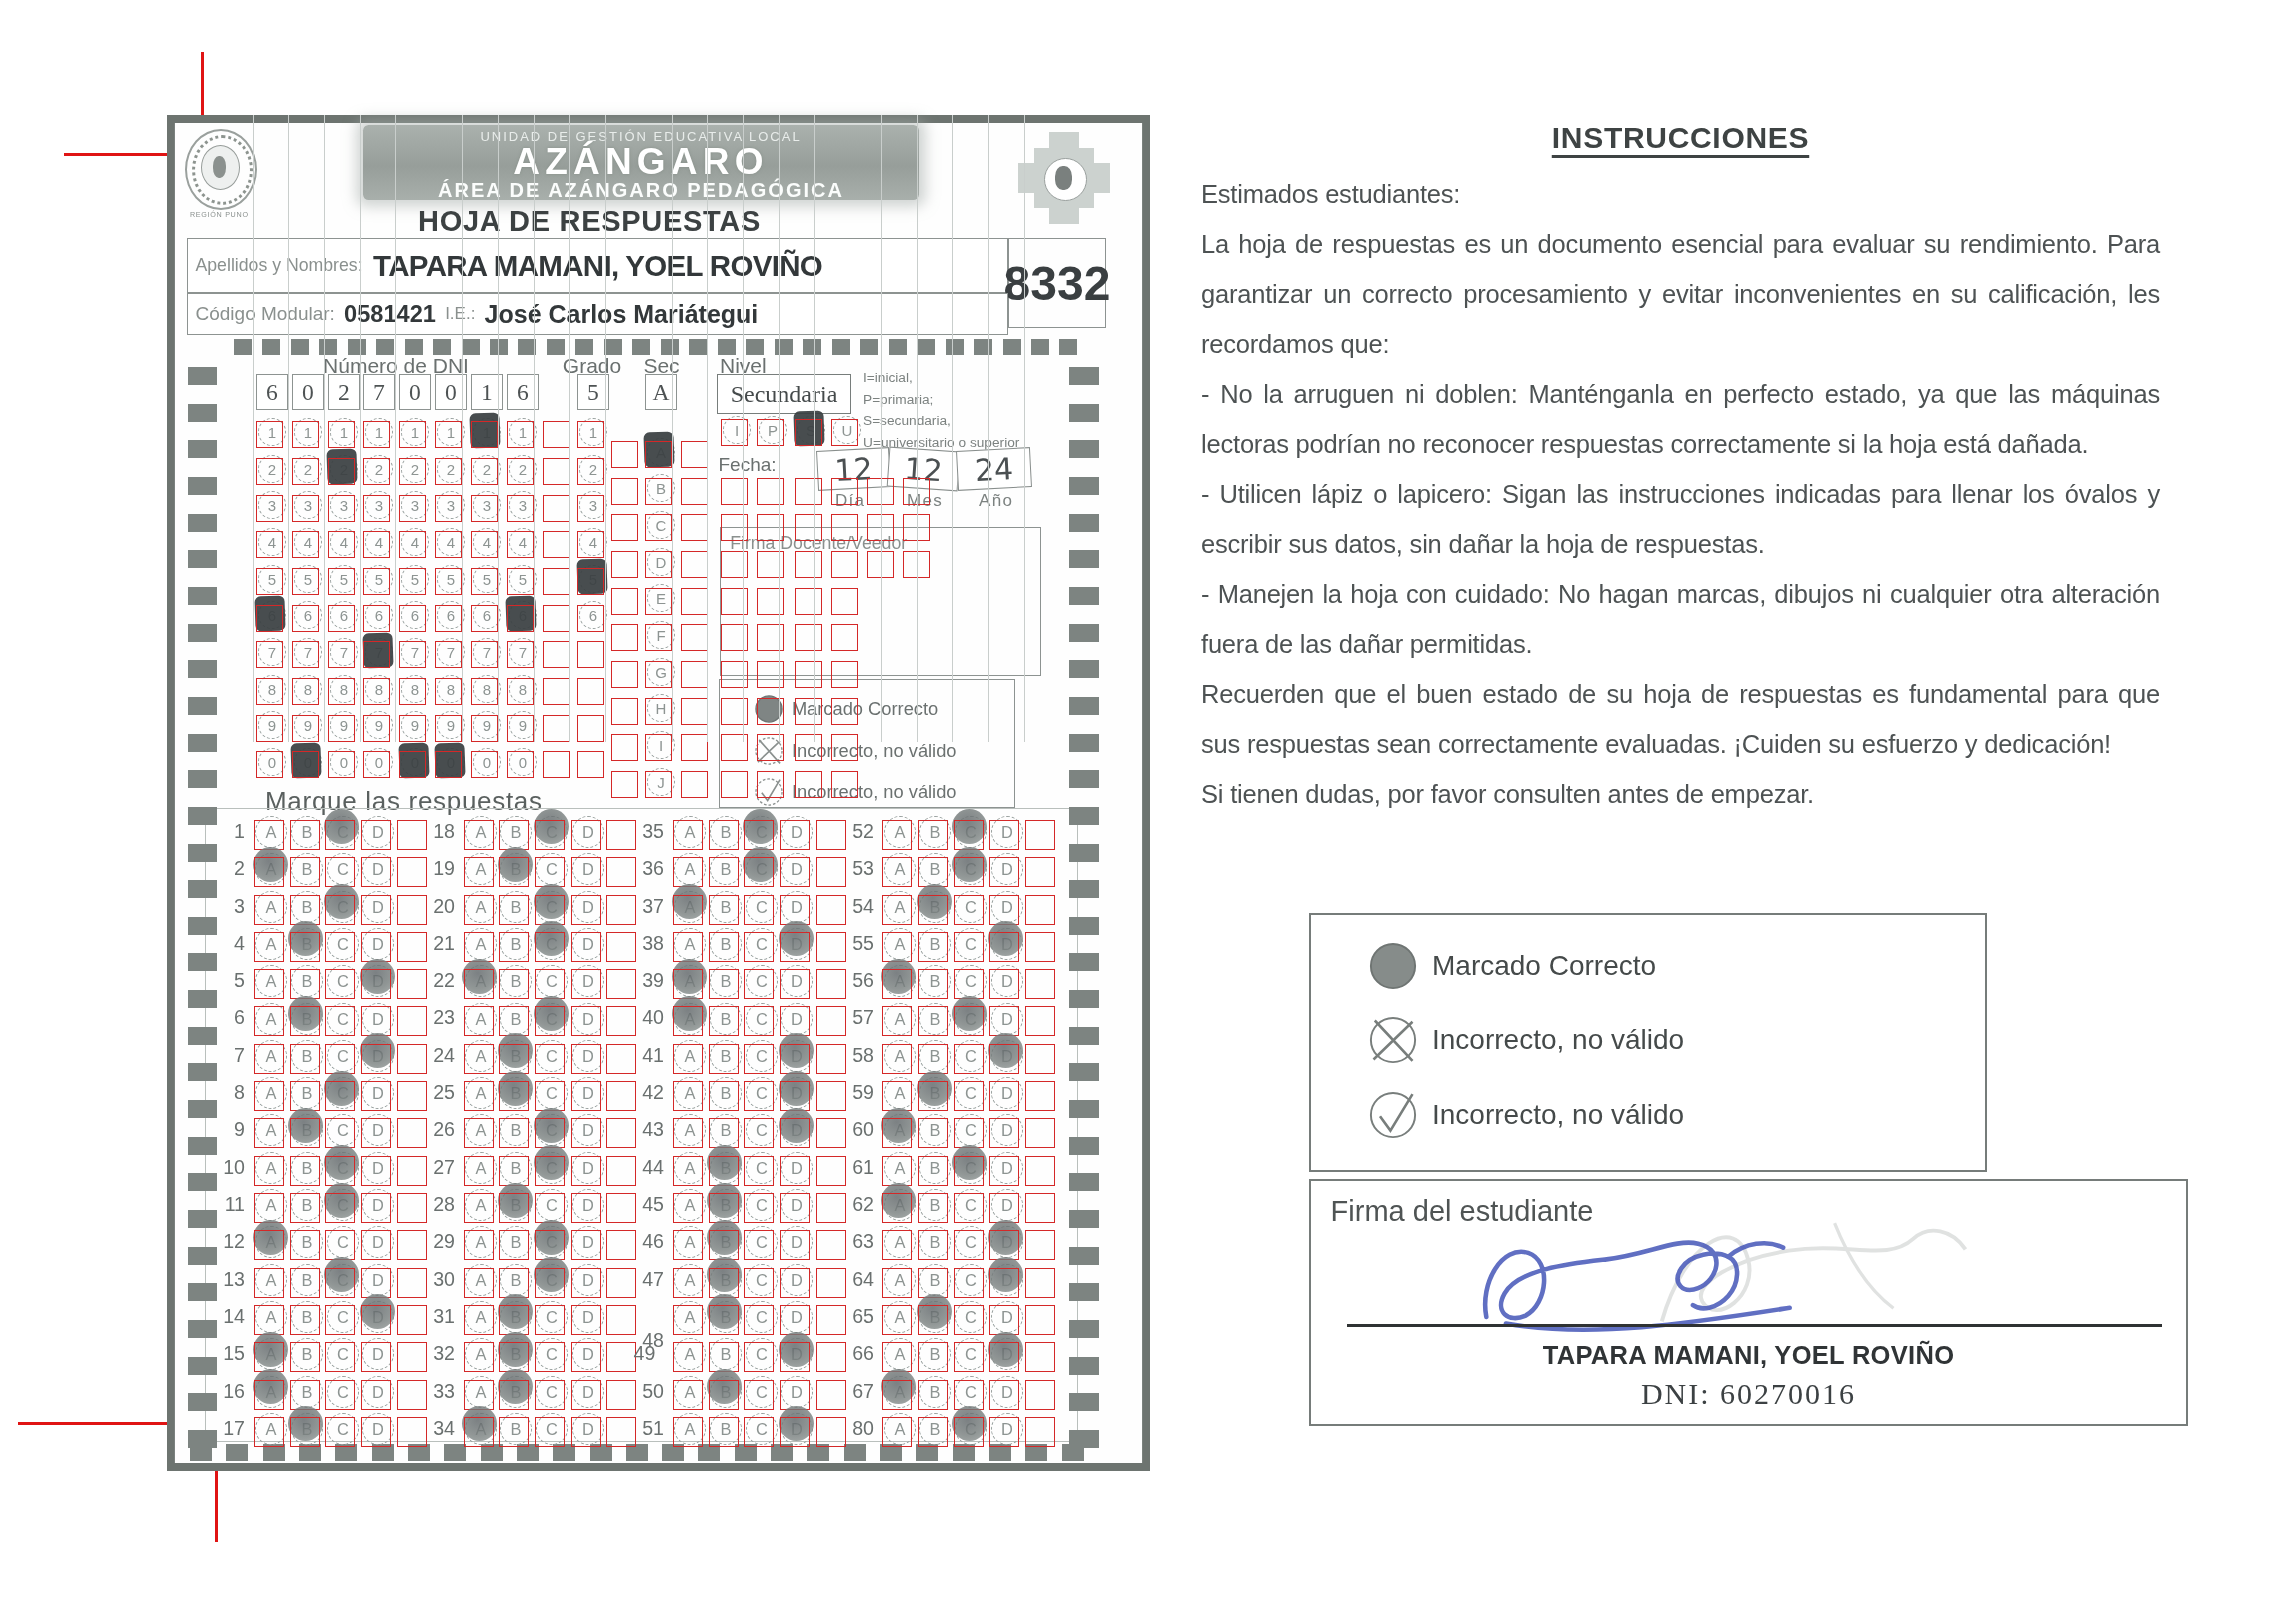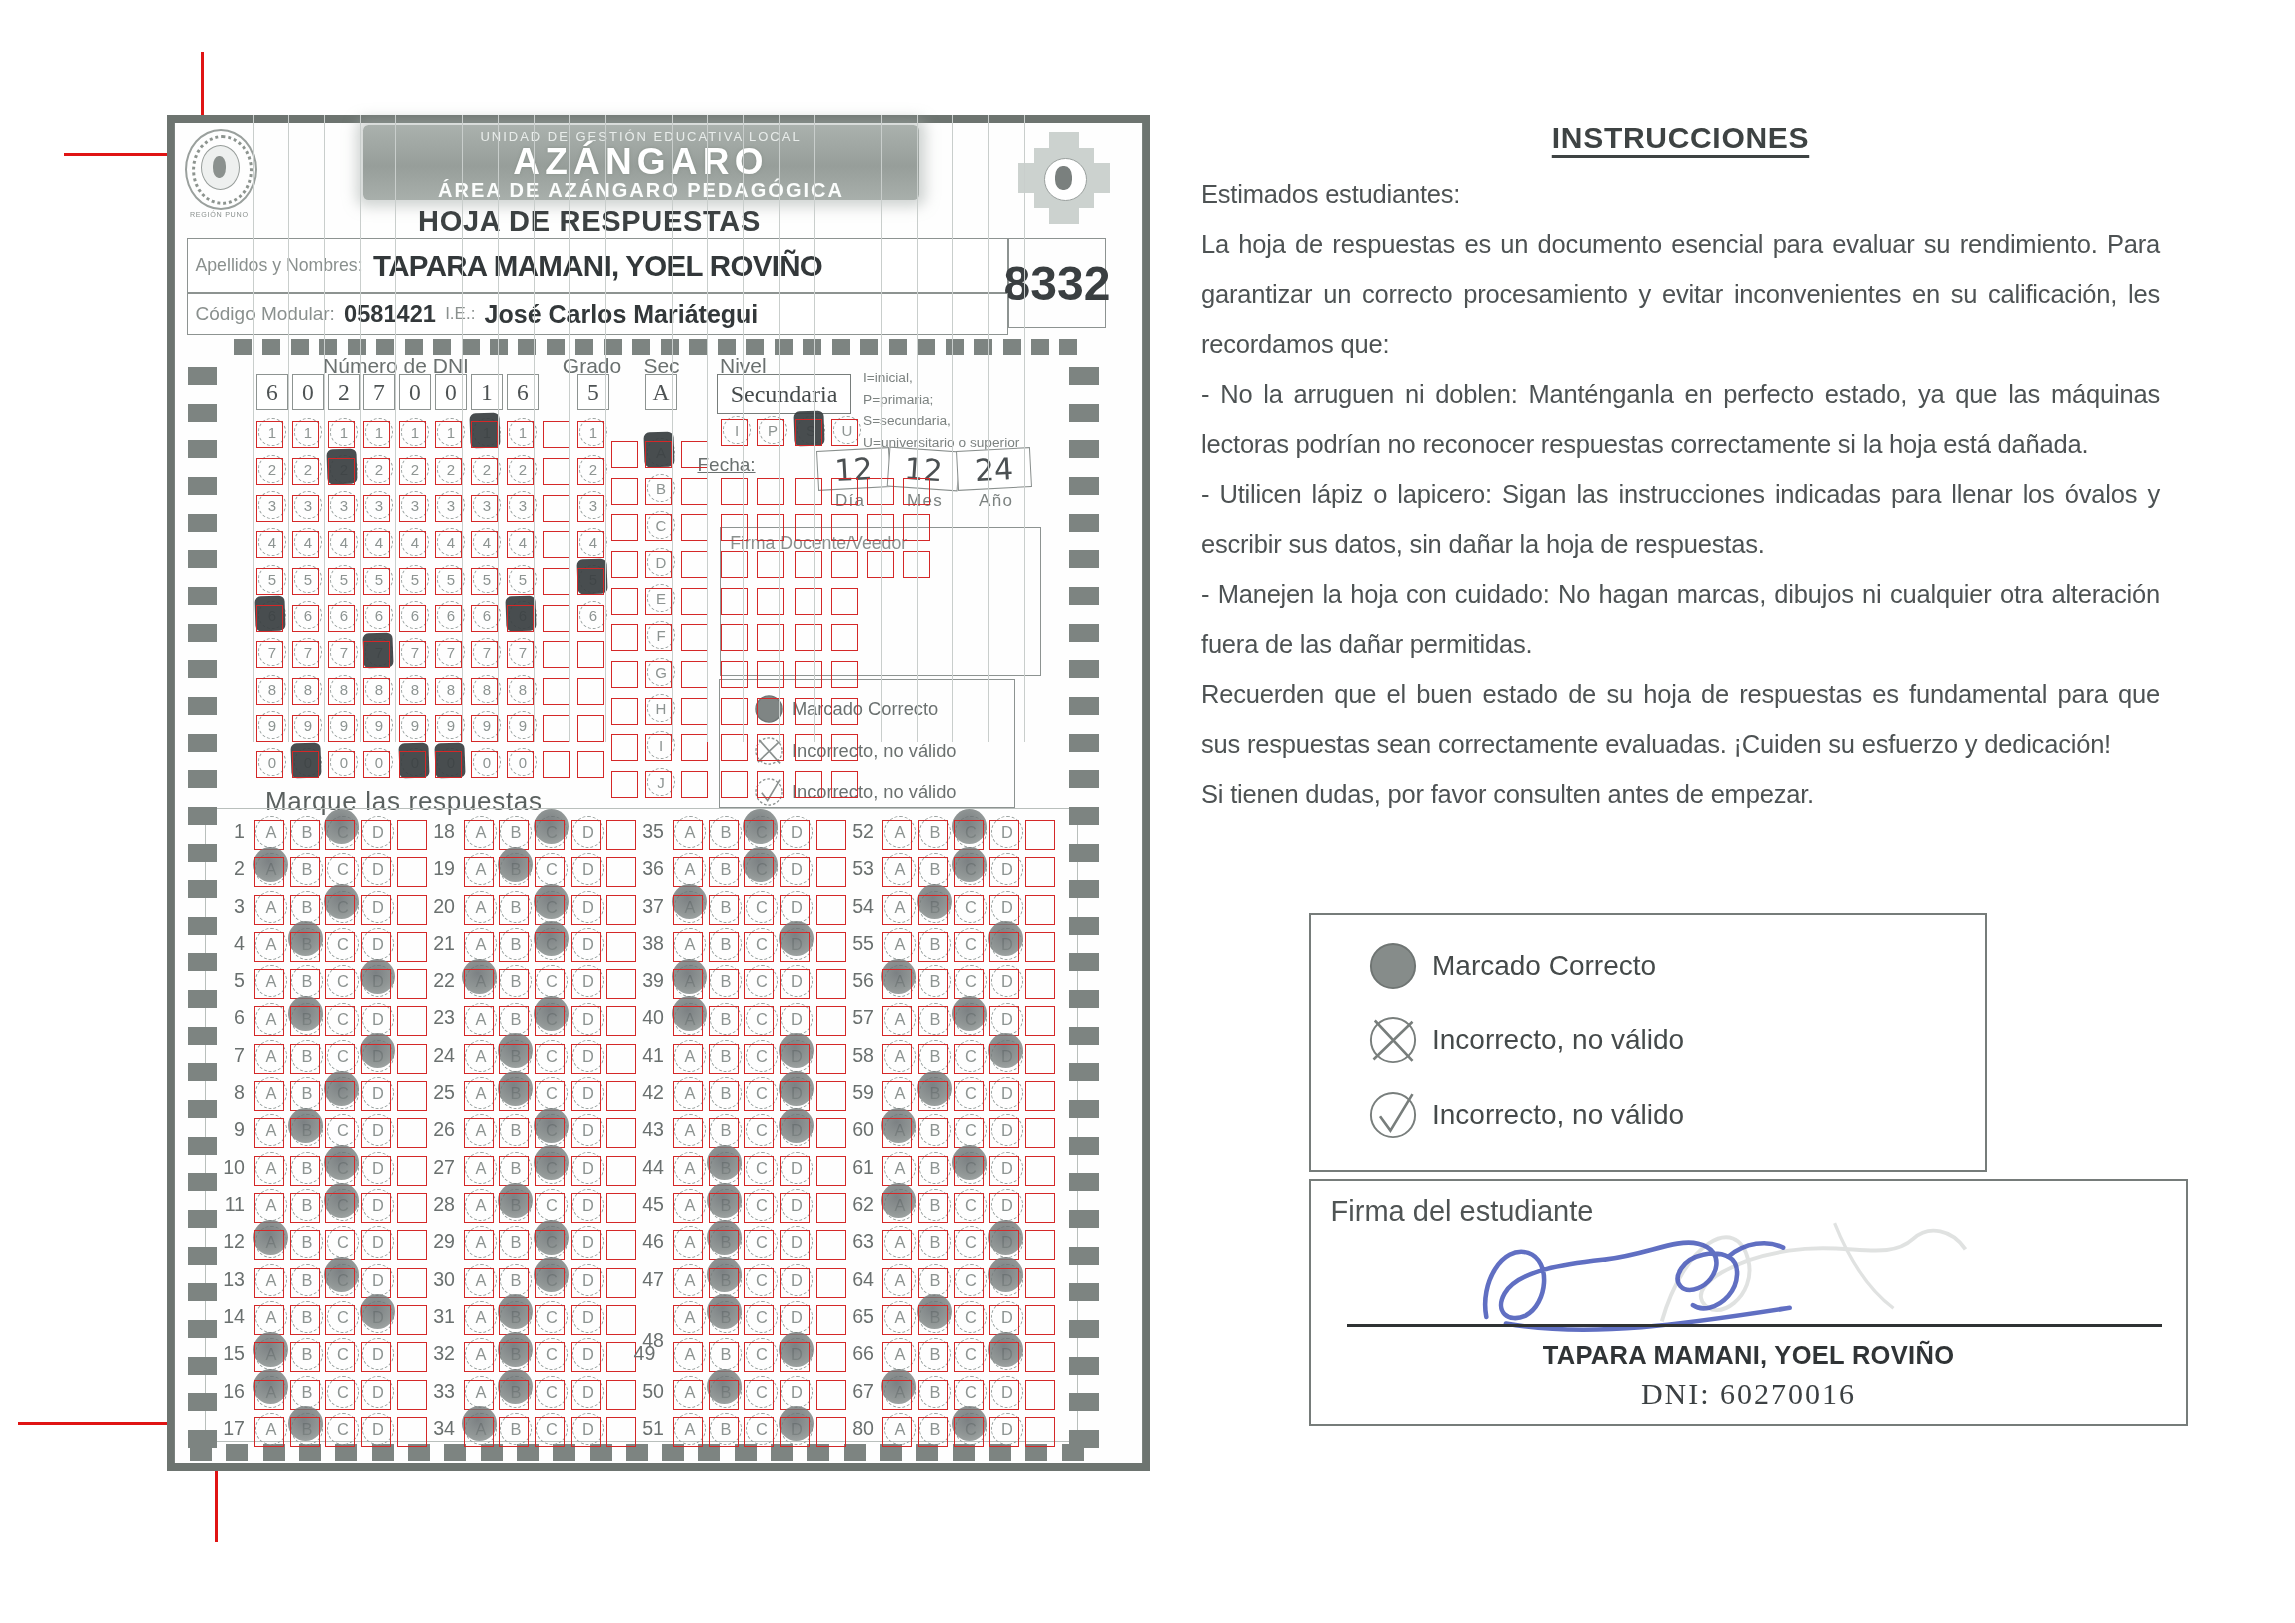--- a/index.html
+++ b/index.html
@@ -141,21 +141,21 @@
 
     <div class="secundaria" style="left:550px;top:259px;width:132px;height:38px;">Secundaria</div>
 
     <div class="nlegend" style="left:696px;top:252px;">
       <div>I=inicial,</div>
       <div>P=primaria;</div>
       <div>S=secundaria,</div>
       <div>U=universitario o superior</div>
     </div>
 
-    <div class="seclabel" style="left:520px;top:339px;width:79px;font-size:19px;text-decoration:underline;">Fecha:</div>
+    <div class="seclabel" style="left:541px;top:339px;width:79px;font-size:19px;">Fecha:</div>
     <div class="fechabox" style="left:650px;top:334px;width:71px;height:38px;">12</div>
     <div class="fechabox" style="left:721px;top:334px;width:69px;height:38px;transform:rotate(4deg);">12</div>
     <div class="fechabox" style="left:790px;top:334px;width:72px;height:38px;">24</div>
     <div class="fsub" style="left:668px;top:376px;">Día</div>
     <div class="fsub" style="left:740px;top:376px;">Mes</div>
     <div class="fsub" style="left:812px;top:376px;">Año</div>
 
     <div class="firmadoc">
       <span>Firma Docente/Veedor</span>
     </div>

